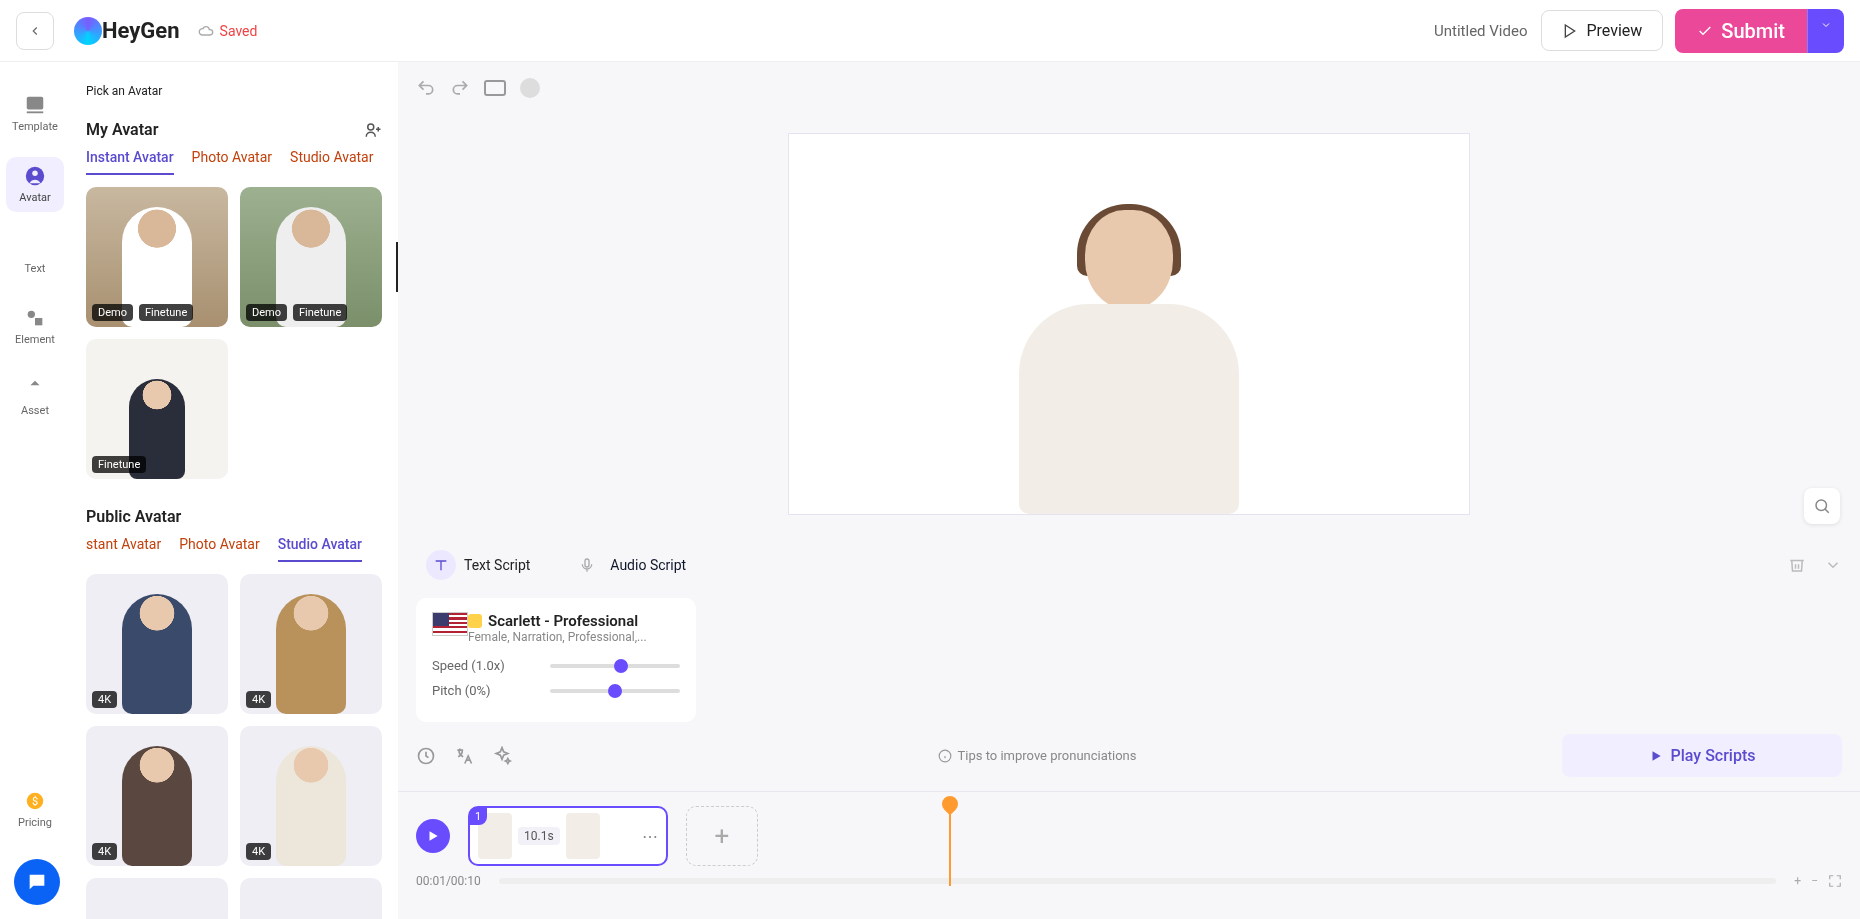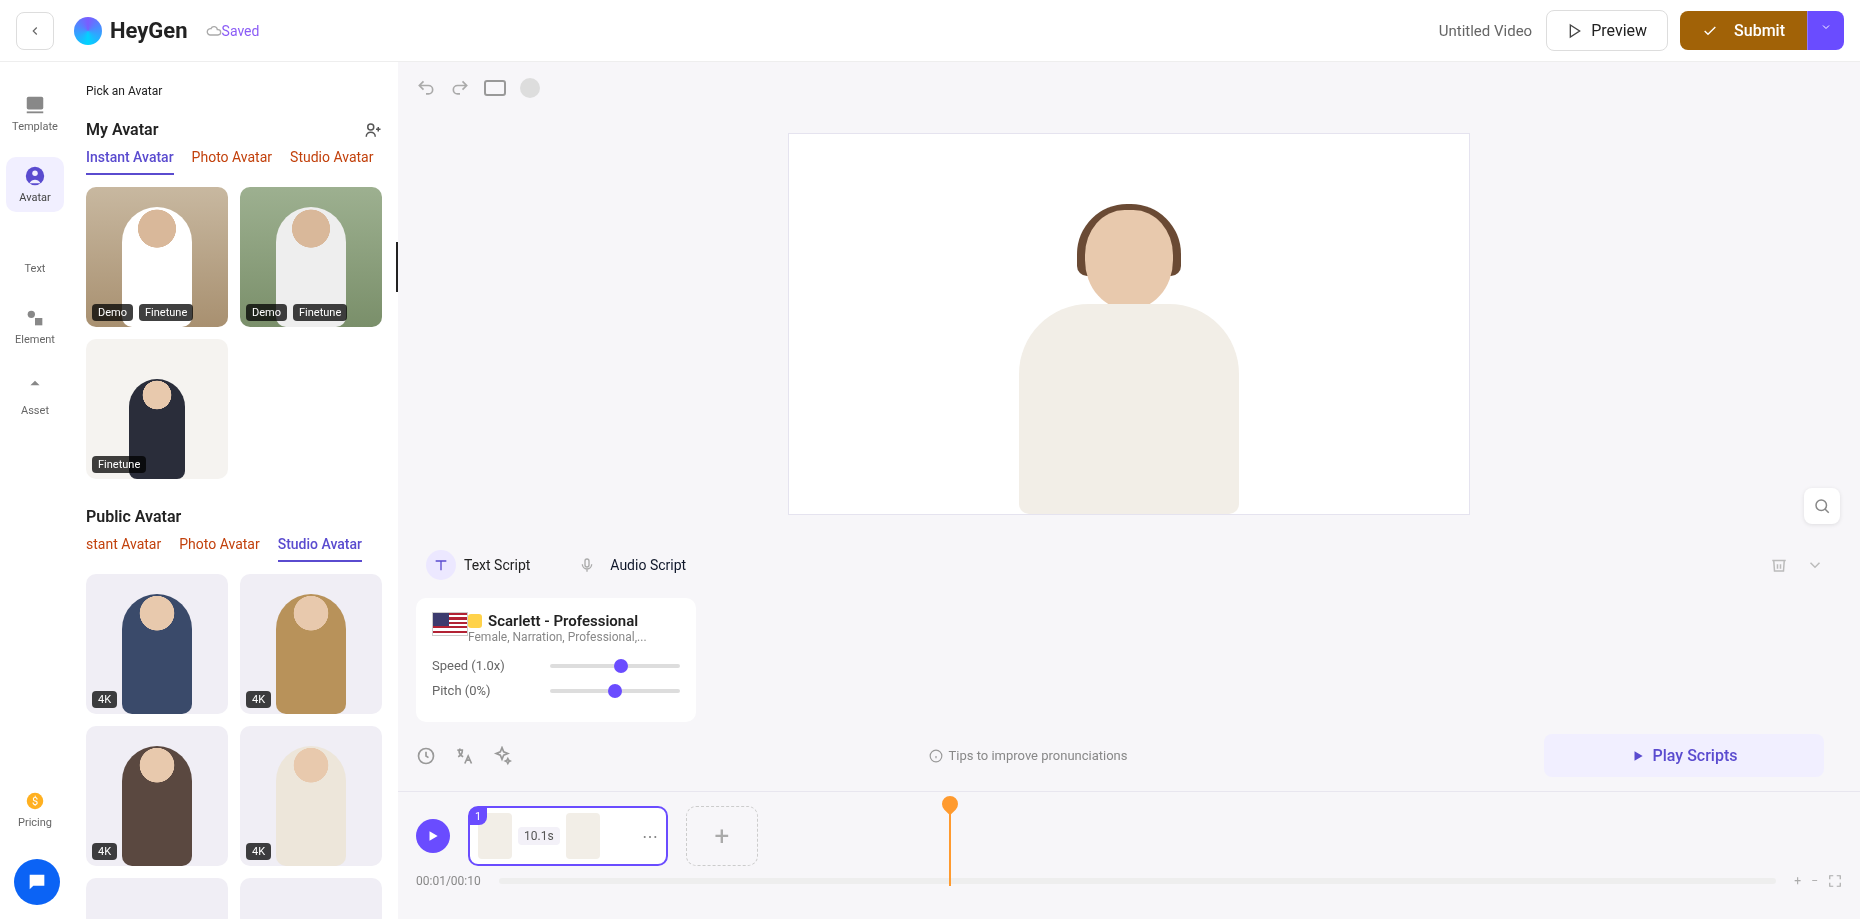--- a/index.html
+++ b/index.html
@@ -1,28 +1,28 @@
 <!DOCTYPE html>
 <html><head>
 <meta charset="utf-8">
 <style>
 * { box-sizing: border-box; margin: 0; padding: 0; font-family: -apple-system, BlinkMacSystemFont, "Segoe UI", Roboto, sans-serif; }
 body { background: #fff; width: 1860px; height: 919px; overflow: hidden; color: #222; }
 
 
 .topbar { height: 62px; display: flex; align-items: center; padding: 0 16px; border-bottom: 1px solid #eee; }
 .back-btn { width: 38px; height: 38px; border: 1px solid #ddd; border-radius: 8px; display: flex; align-items: center; justify-content: center; cursor: pointer; margin-right: 20px; }
-.logo-wrap { display: flex; align-items: center; gap: 8px; }
+.logo-wrap { display: flex; align-items: center; gap: 0; }
 .logo-circle { width: 28px; height: 28px; border-radius: 50%; background: conic-gradient(#7b5cff, #00d4ff, #7b5cff); }
 .logo-text { font-size: 22px; font-weight: 700; }
-.saved { display: flex; align-items: center; gap: 0; margin-left: 18px; color: #8b5cf6; font-size: 14px; }
+.saved { display: flex; align-items: center; gap: 6px; margin-left: 18px; color: #ef4444; font-size: 14px; }
 .top-spacer { flex: 1; }
 .vid-title { color: #666; font-size: 15px; margin-right: 14px; }
 .preview-btn { display: flex; align-items: center; gap: 8px; border: 1px solid #ddd; border-radius: 8px; padding: 10px 20px; font-size: 16px; cursor: pointer; margin-right: 12px; }
-.submit-btn { display: flex; align-items: center; gap: 16px; background: #a16207; color: #fff; border-radius: 8px 0 0 8px; padding: 10px 22px; font-size: 16px; font-weight: 500; cursor: pointer; }
+.submit-btn { display: flex; align-items: center; gap: 8px; background: #ec4899; color: #fff; border-radius: 8px 0 0 8px; padding: 10px 22px; font-size: 20px; font-weight: 500; cursor: pointer; }
 .submit-dd { background: #6a4cff; color: #fff; border-radius: 0 8px 8px 0; padding: 10px 12px; cursor: pointer; border-left: 1px solid rgba(255,255,255,.25); }
 
 
 .main { display: flex; height: calc(919px - 62px); }
 
 
 .leftnav { width: 70px; background: #fff; display: flex; flex-direction: column; align-items: center; padding-top: 24px; gap: 16px; }
 .nav-item { width: 58px; display: flex; flex-direction: column; align-items: center; gap: 4px; padding: 8px 0; border-radius: 10px; cursor: pointer; }
 .nav-item svg { width: 22px; height: 22px; }
 .nav-item span { font-size: 11px; color: #666; }
@@ -61,21 +61,21 @@
 
 .stage-wrap { flex: 0 0 420px; display: flex; align-items: center; justify-content: center; position: relative; }
 .stage { width: 680px; height: 380px; background: #fff; box-shadow: 0 0 0 1px #e5e3ef; display: flex; align-items: flex-end; justify-content: center; }
 .avatar-preview { width: 250px; height: 310px; position: relative; }
 .avatar-preview .head { width: 88px; height: 100px; background: #e8c9ad; border-radius: 45% 45% 50% 50%; position: absolute; top: 6px; left: 50%; transform: translateX(-50%); }
 .avatar-preview .hair { width: 104px; height: 72px; background: #6a4a34; border-radius: 50px 50px 10px 10px; position: absolute; top: 0; left: 50%; transform: translateX(-50%); }
 .avatar-preview .torso { width: 220px; height: 210px; background: #f2eee7; border-radius: 70px 70px 10px 10px; position: absolute; bottom: 0; left: 50%; transform: translateX(-50%); }
 .zoom-float { position: absolute; right: 20px; bottom: 10px; width: 36px; height: 36px; background: #fff; border-radius: 8px; box-shadow: 0 1px 4px rgba(0,0,0,.1); display: flex; align-items: center; justify-content: center; cursor: pointer; }
 
 
-.script-area { padding: 8px 36px 14px 18px; }
+.script-area { padding: 8px 18px 14px 18px; }
 .script-tabs { display: flex; align-items: center; gap: 22px; margin-bottom: 10px; }
 .script-tab { display: flex; align-items: center; gap: 8px; font-size: 14px; color: #0f172a; cursor: pointer; padding: 8px 10px; border-radius: 18px; }
 .script-tab.active { color: #222; }
 .script-tab.active .circ { background: #ece8ff; }
 .circ { width: 30px; height: 30px; border-radius: 50%; display: flex; align-items: center; justify-content: center; }
 .script-tab-right { margin-left: auto; display: flex; gap: 18px; color: #aaa; }
 
 .script-row { display: flex; gap: 18px; align-items: stretch; }
 .script-box { flex: 1; background: #fff; border-radius: 10px; padding: 16px 18px; border-left: 4px solid #6a4cff; display: flex; gap: 12px; }
 .play-inline { width: 24px; height: 24px; color: #6a4cff; cursor: pointer; flex-shrink: 0; margin-top: 2px; }

